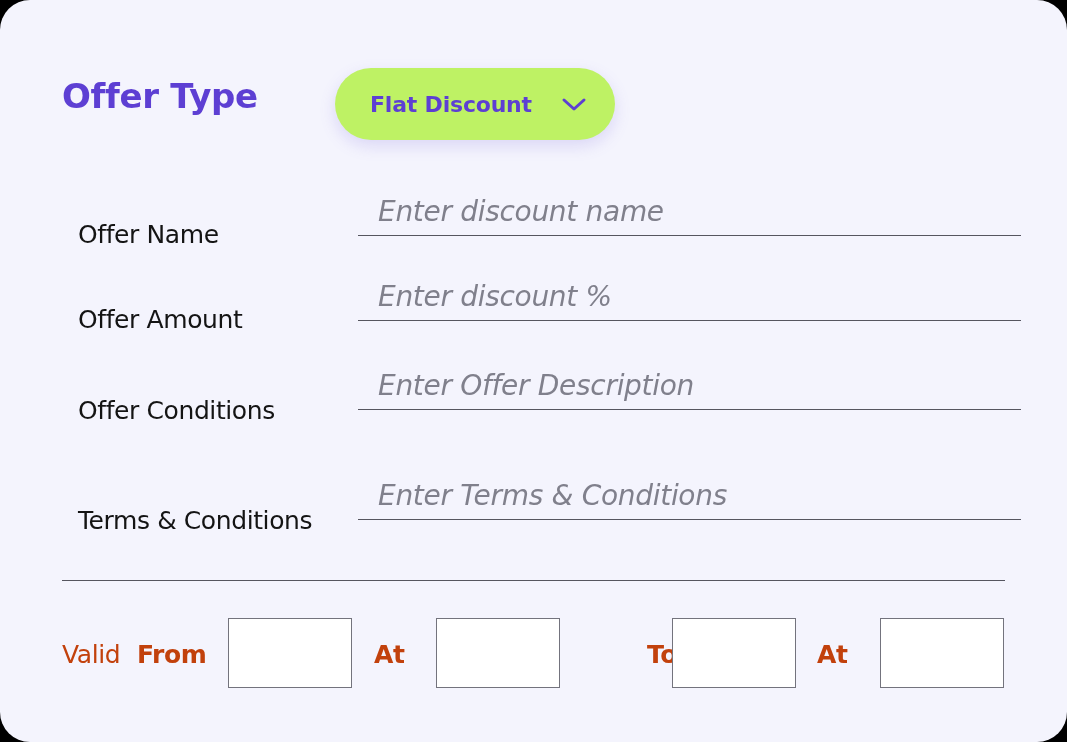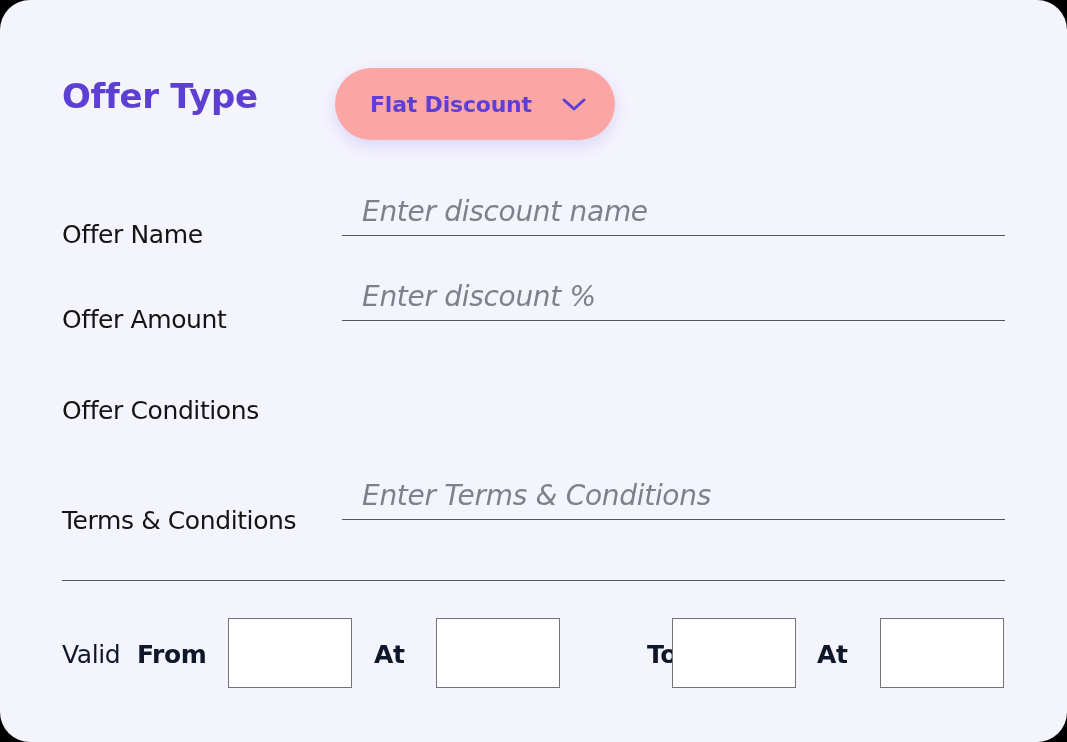--- a/index.html
+++ b/index.html
@@ -45,21 +45,21 @@
     letter-spacing: -0.3px;
     white-space: nowrap;
     text-align: center;
   }
   .dropdown {
     position: absolute;
     left: 273px;
     top: 0px;
     width: 280px;
     height: 72px;
-    background: #fca5a5;
+    background: #bef264;
     border: none;
     border-radius: 36px;
     box-shadow: 0 6px 16px rgba(120,100,220,0.20);
     cursor: pointer;
     padding: 0;
     display: flex;
     align-items: center;
   }
   .dropdown-label {
     position: absolute;
@@ -86,21 +86,21 @@
   
   .form-area {
     position: absolute;
     left: 0;
     top: 0;
     width: 1067px;
     height: 742px;
   }
   .form-row {
     position: absolute;
-    left: 0;
+    left: 16px;
     width: 1037px;
     height: 90px;
   }
   .row-label {
     position: absolute;
     left: 62px;
     font-family: "DejaVu Sans", sans-serif;
     font-size: 25px;
     font-weight: normal;
     color: #141414;
@@ -163,21 +163,21 @@
     left: 0;
     top: 618px;
     width: 1067px;
     height: 76px;
   }
   .validity-text {
     position: absolute;
     top: 22px;
     font-family: "DejaVu Sans", sans-serif;
     font-size: 25px;
-    color: #0f172a;
+    color: #c2410c;
     white-space: nowrap;
     letter-spacing: -0.4px;
   }
   .validity-text.bold { font-weight: bold; }
 
   #valid-word { left: 62px; font-weight: normal; }
   #from-word  { left: 137px; }
   #at1-word   { left: 374px; }
   #to-word    { left: 603px; margin-left: 44px; }
   #at2-word   { left: 817px; }
@@ -227,20 +227,21 @@
       <input class="field" type="text" placeholder="Enter discount name" style="">
     </div>
 
     <div class="form-row" id="row-1">
       <div class="row-label">Offer Amount</div>
       <input class="field" type="text" placeholder="Enter discount %" style="">
     </div>
 
     <div class="form-row" id="row-2">
       <div class="row-label">Offer Conditions</div>
+      <input class="field" type="text" placeholder="Enter Offer Description" style="">
     </div>
 
     <div class="form-row" id="row-3">
       <div class="row-label">Terms &amp; Conditions</div>
       <input class="field" type="text" placeholder="Enter Terms &amp; Conditions" style="">
     </div>
   </div>
 
   <div class="divider"></div>
 

